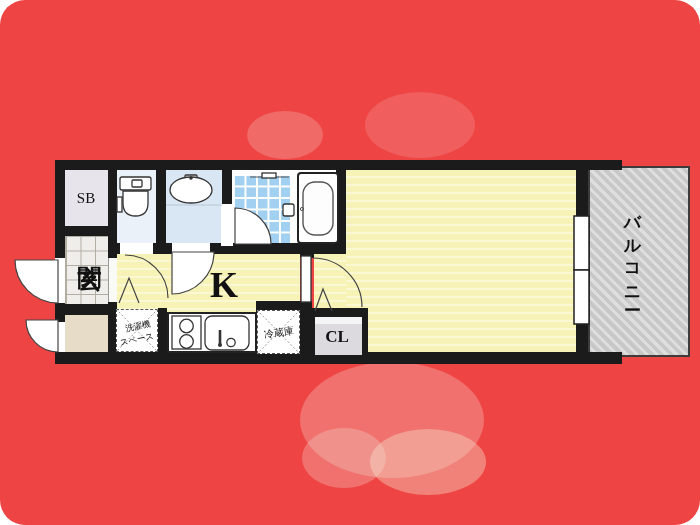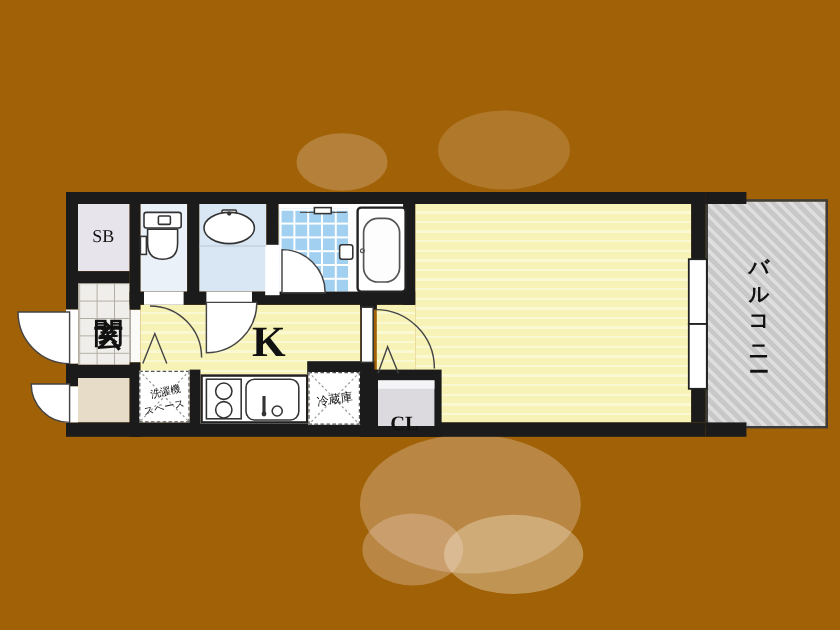--- a/index.html
+++ b/index.html
@@ -10,22 +10,22 @@
     --c-toilet-room:#ebf1f8;
     --c-powder-room:#d9e6f3;
     --c-shoe-box-fill:#e8e4ec;
     --c-closet-fill:#dcdade;
     --c-entrance-storage-fill:#e7dcc8;
     --c-balcony-fill:#c8c8c8;
     --c-balcony-stripe:#dedede;
     --c-line:#3c3c3c;
   }
   html,body{margin:0;padding:0;background:#fff;}
-  #plan{position:relative;width:700px;height:525px;background:#a16207;overflow:hidden;
-        font-family:"Liberation Sans","DejaVu Sans",sans-serif;}
+  #plan{position:relative;width:700px;height:525px;background:#ef4444;overflow:hidden;
+        font-family:"Liberation Sans","DejaVu Sans",sans-serif;border-radius:25px;}
   #plan *{box-sizing:border-box;}
   .abs{position:absolute;}
   .w{position:absolute;background:var(--c-wall);}
   .gap{position:absolute;background:#fff;}
   .yellow{background:repeating-linear-gradient(180deg,var(--c-room-yellow) 0 6px,var(--c-room-yellow-stripe) 6px 8px);}
   .tilesblue{background-color:var(--c-bath-tile);
     background-image:linear-gradient(#fff 2px,transparent 2px),linear-gradient(90deg,#fff 2px,transparent 2px);
     background-size:11.5px 11.5px;}
   .genkan-tiles{background-color:#f0eeea;
     background-image:linear-gradient(#b2ada3 1px,transparent 1px),linear-gradient(90deg,#b2ada3 1px,transparent 1px);
@@ -173,18 +173,18 @@
     </g>
     <g stroke="#999" stroke-width="1" stroke-dasharray="2,2">
       <line x1="257" y1="310" x2="300" y2="354"></line>
         <line x1="300" y1="310" x2="257" y2="354"></line>
     </g>
   </svg>
 
   <div class="label serif" style="left:86px;top:198px;font-size:15px;">SB</div>
   <div class="label vert" style="left:76px;top:247px;font-size:24px;font-weight:bold;line-height:1.15;">玄関</div>
   <div class="label serif" style="left:224px;top:285px;font-size:36px;font-weight:600;">K</div>
-  <div class="label serif" style="left:337px;top:337px;font-size:17px;font-weight:600;margin-top:16px;">CL</div>
+  <div class="label serif" style="left:337px;top:337px;font-size:17px;font-weight:600;">CL</div>
   <div class="label vert" style="left:624px;top:203px;font-size:17px;font-weight:bold;letter-spacing:5px;line-height:1;">バルコニー</div>
   <div class="label" style="left:279px;top:333px;font-size:10px;transform:translate(-50%,-50%) rotate(-8deg);">冷蔵庫</div>
   <div class="label" style="left:138px;top:327px;font-size:8.5px;transform:translate(-50%,-50%) rotate(-12deg);">洗濯機</div>
   <div class="label" style="left:137px;top:340px;font-size:8.5px;transform:translate(-50%,-50%) rotate(-12deg);">スペース</div>
 </div>
 
 </body></html>

